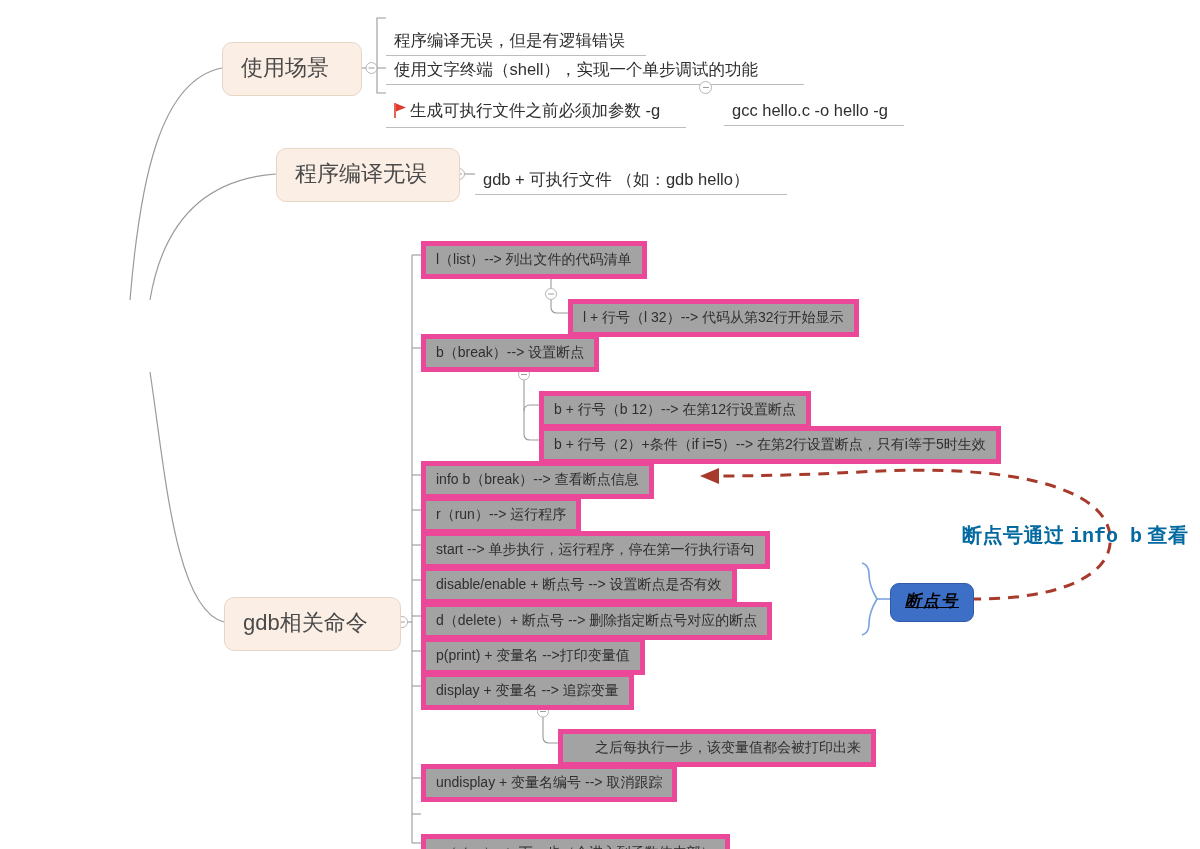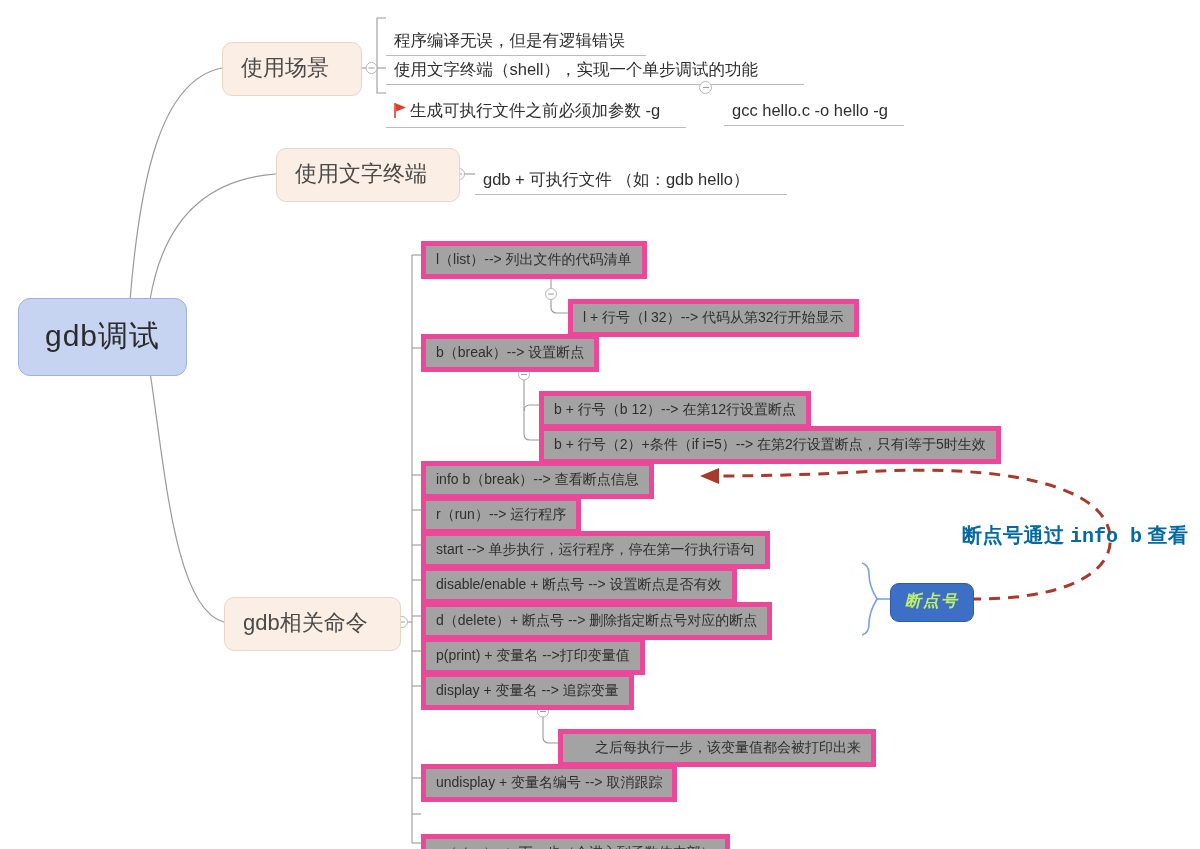--- a/index.html
+++ b/index.html
@@ -95,27 +95,28 @@
     height: 1px;
     background: #9d9d9d;
   }
 
   
   .blue-tag {
     position: absolute;
     background: #3d6fc6;
     border: 1px solid #2f5aa8;
     border-radius: 9px;
-    color: #bef264;
+    color: #000000;
     font-size: 16px;
     font-style: italic;
     font-weight: bold;
     padding: 7px 14px 9px 14px;
     letter-spacing: 2px;
     white-space: nowrap;
+    text-decoration: underline;
   }
 
   .red-note {
     position: absolute;
     color: #0369a1;
     font-size: 20px;
     font-weight: bold;
     white-space: nowrap;
     letter-spacing: 0.5px;
     font-family: "Liberation Serif", "DejaVu Serif", serif;
@@ -203,30 +204,27 @@
       <path d="M 862 563 q 7 2 7 11 q 0 12 8 25 q -8 13 -8 25 q 0 9 -7 11"></path>
       <path d="M 877 599 L 890 599"></path>
     </g>
 
     <g fill="none" stroke="#a83a2c" stroke-width="3" stroke-dasharray="11 8" stroke-linecap="butt">
       <path d="M 970 599 C 1060 600 1115 575 1110 535 C 1104 487 1010 463 860 472 C 800 475 760 476 715 476"></path>
     </g>
     <polygon points="700,476 719,468 719,484" fill="#a83a2c"></polygon>
   </svg>
 
-  <div class="node root-node" style="left:18px; top:298px;">
-    <span>gdb调试</span>
-  </div>
 
   <div class="node branch-node" style="left:222px; top:42px;">
     <span>使用场景</span>
   </div>
 
   <div class="node branch-node" style="left:276px; top:148px;">
-    <span>使用文字终端</span>
+    <span>程序编译无误</span>
   </div>
 
   <div class="node branch-node" style="left:224px; top:597px;">
     <span>gdb相关命令</span>
   </div>
 
   <div class="node uleaf" style="left:386px; top:4px; width:260px;">
     <span>程序编译无误，但是有逻辑错误</span>
   </div>
 

